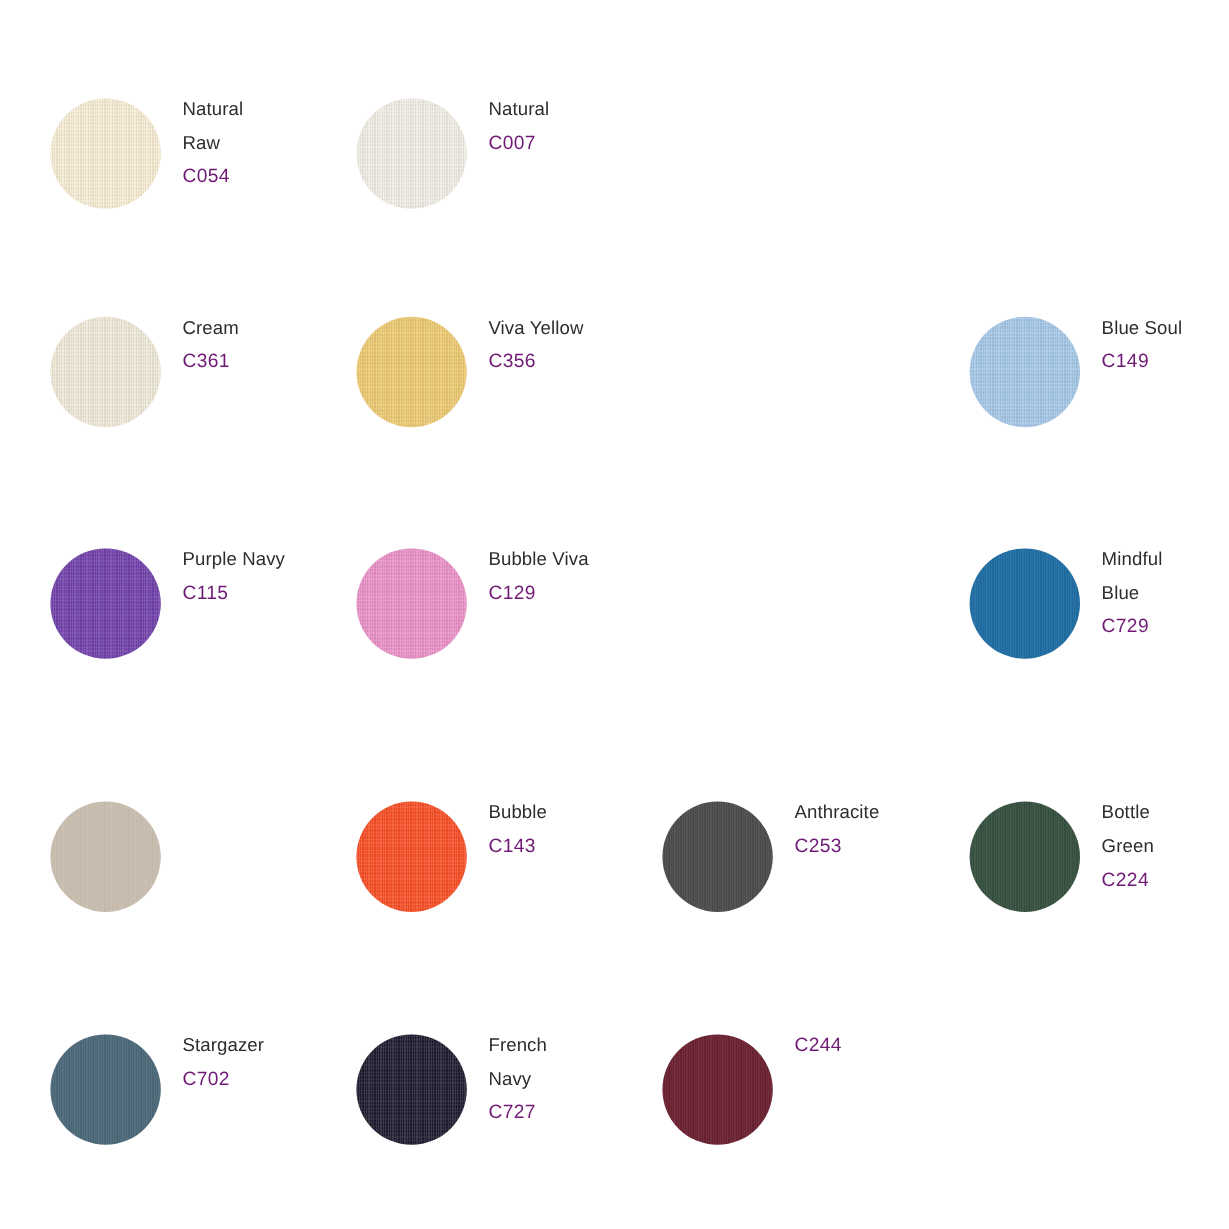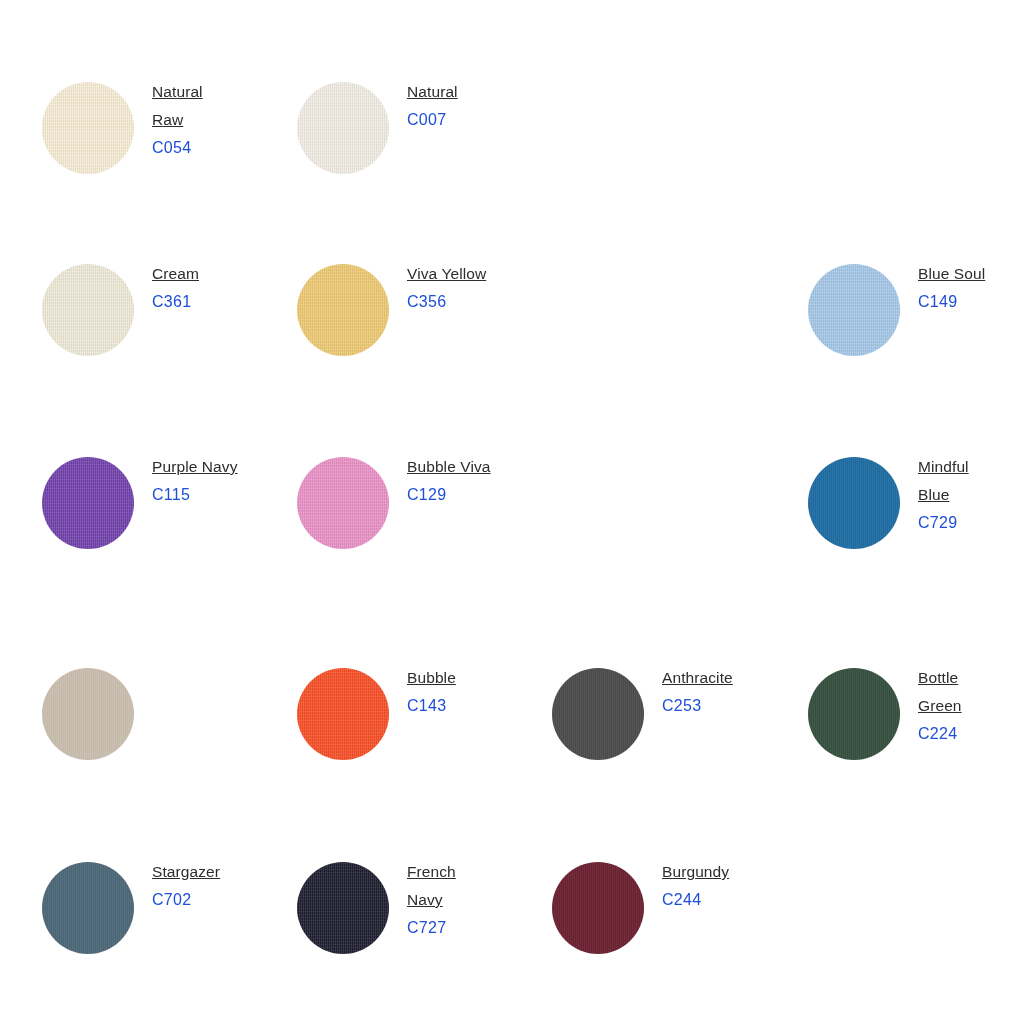--- a/index.html
+++ b/index.html
@@ -73,26 +73,25 @@
     left: 110px;
     top: -4px;
     width: 150px;
   }
   .swatch-name {
     font-size: 15.5px;
     line-height: 28px;
     color: #2d2d2d;
     letter-spacing: 0.1px;
     white-space: pre-line;
-    text-decoration: underline;
   }
   .swatch-code {
     font-size: 16px;
     line-height: 28px;
-    color: #1d4ed8;
+    color: #701a75;
     letter-spacing: 0.3px;
   }
 </style>
 </head>
 <body>
 
 <div id="swatch-board">
     <div class="swatch-row" style="top: 82px;">
       <div class="swatch-cell col-0">
         <div class="swatch-disc pale" style="background-color: rgb(245, 234, 208);"></div>
@@ -196,18 +195,17 @@
         <div class="swatch-disc" style="background-color: rgb(30, 30, 49);"></div>
         <div class="swatch-text">
           <div class="swatch-name">French
 Navy</div>
           <div class="swatch-code">C727</div>
         </div>
       </div>
       <div class="swatch-cell col-2">
         <div class="swatch-disc smooth" style="background-color: rgb(107, 34, 49);"></div>
         <div class="swatch-text">
-          <div class="swatch-name">Burgundy</div>
           <div class="swatch-code">C244</div>
         </div>
       </div>
     </div>
   </div>
 
 </body></html>

